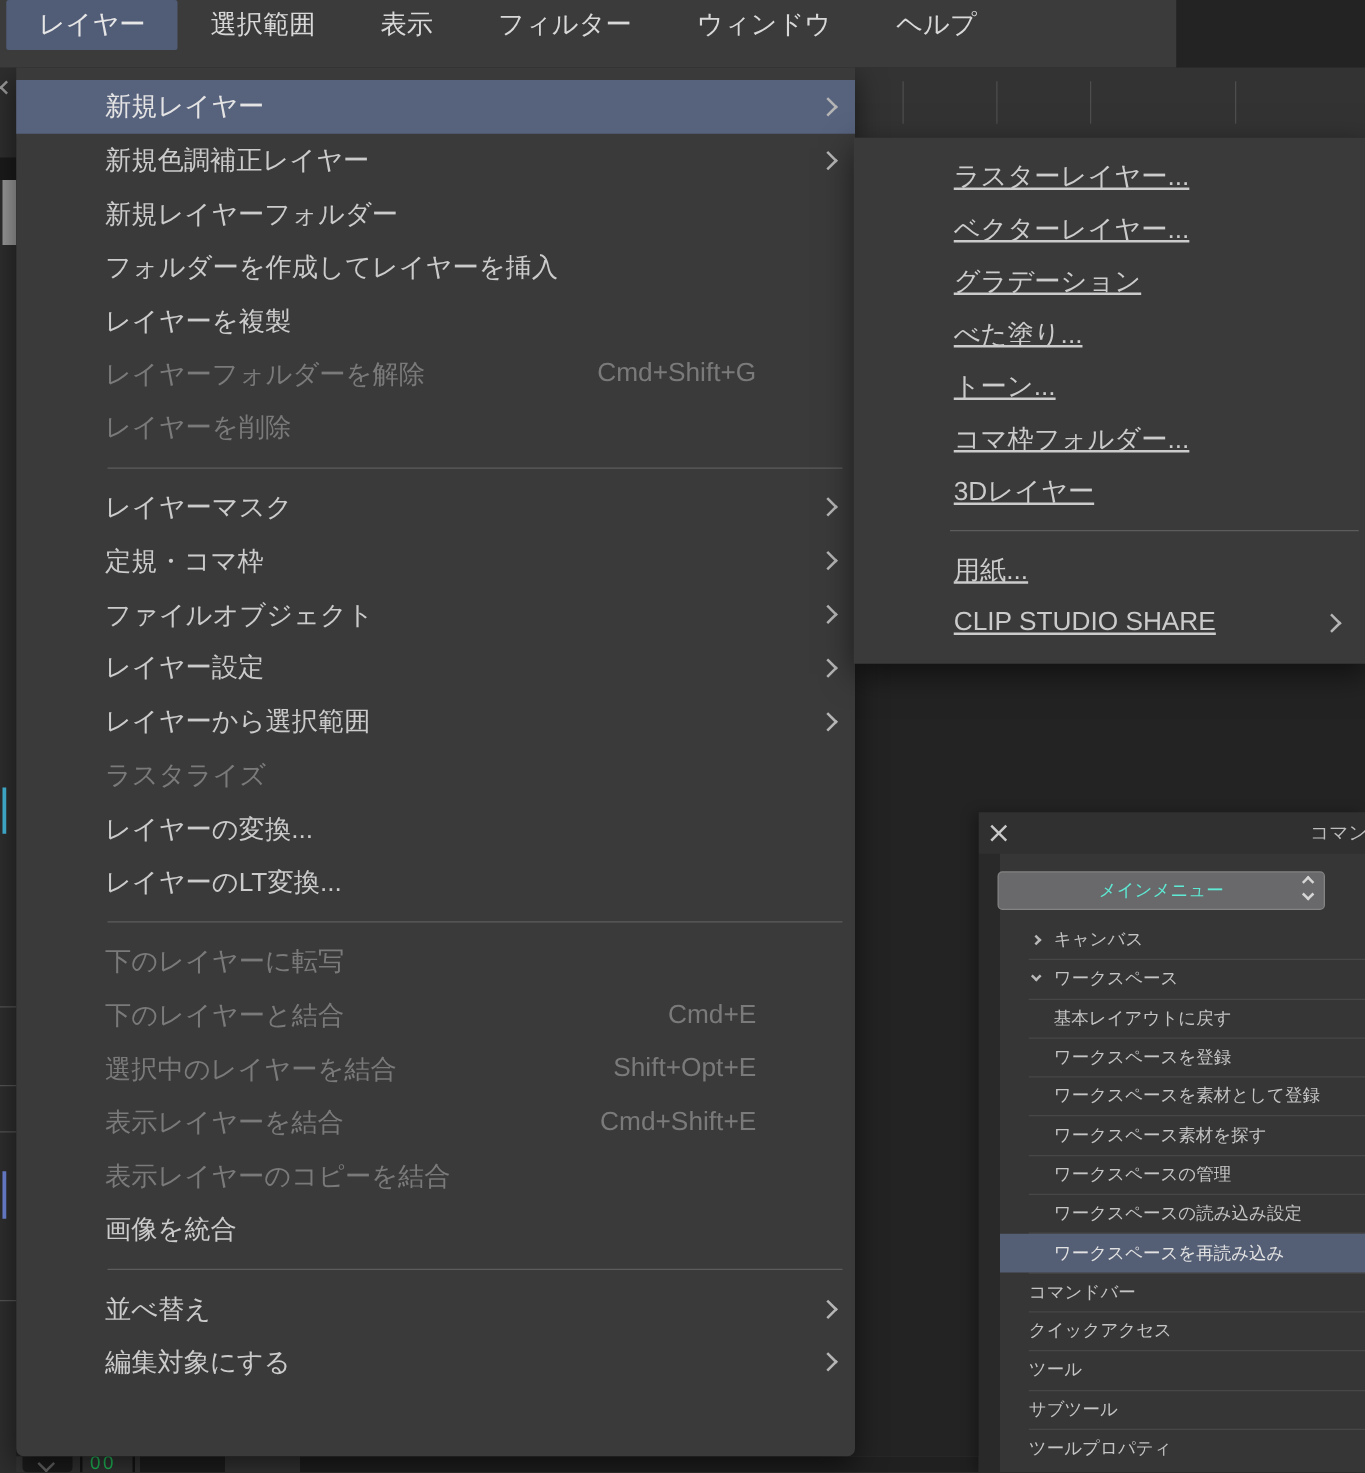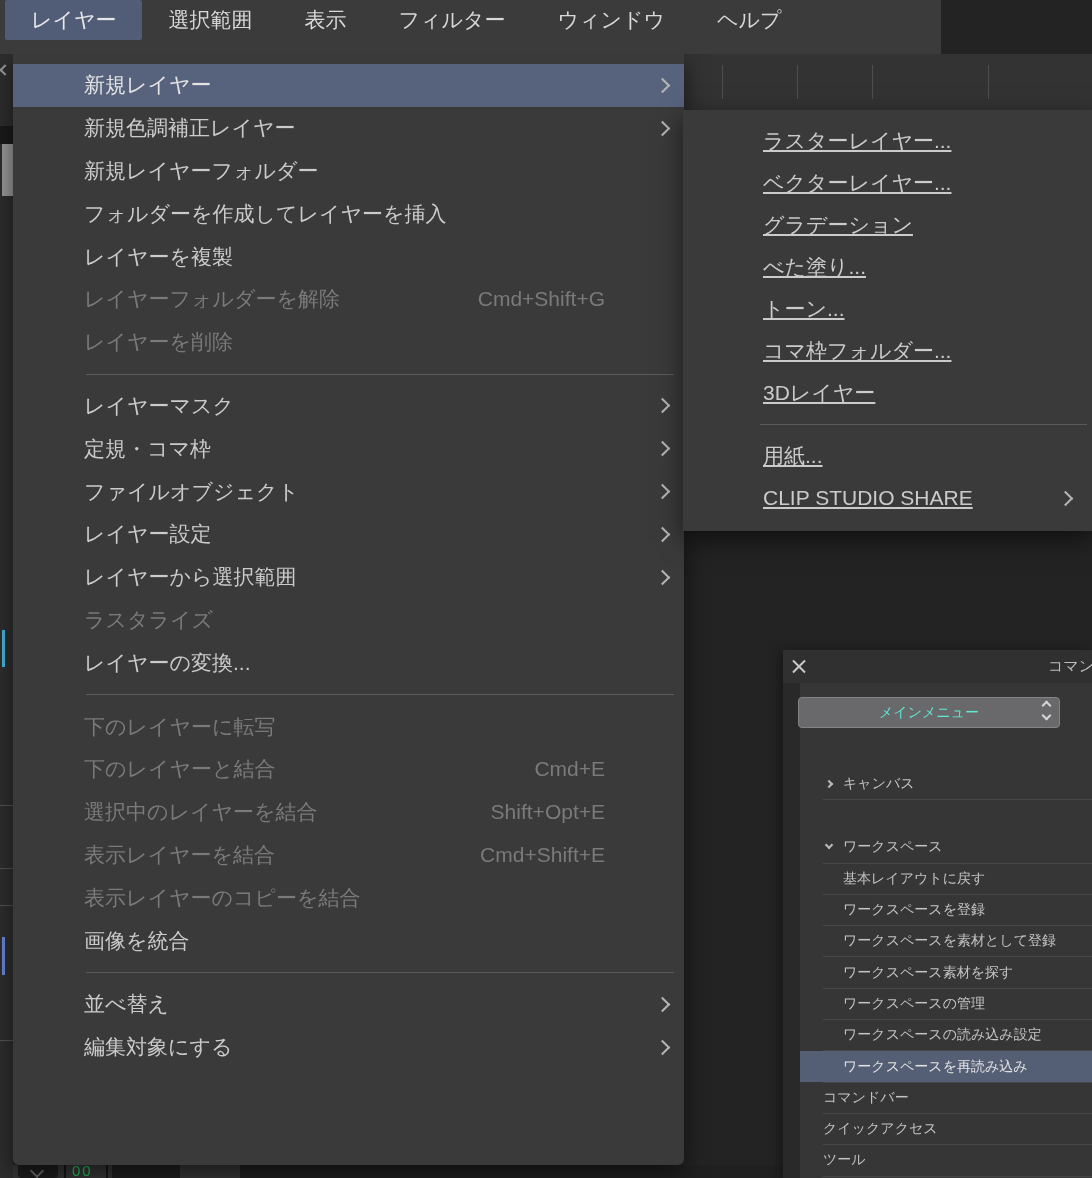--- a/index.html
+++ b/index.html
@@ -80,21 +80,21 @@
   .cmd-close::after{transform:rotate(-45deg);}
   .cmd-title-text{position:absolute;left:265px;top:7px;font-size:15px;color:#bdbdbd;white-space:nowrap;}
   .cmd-body{position:absolute;left:0;top:33px;width:100%;height:495px;background:var(--bg-panel);}
   .cmd-gutter{position:absolute;left:0;top:0;width:17px;height:100%;background:var(--bg-gutter);}
   .combo{position:absolute;left:15px;top:14px;width:262px;height:31px;background:var(--combo-bg);border:1px solid var(--combo-border);border-radius:4px;display:flex;align-items:center;justify-content:center;}
   .combo .val{font-size:14px;color:#5eead4;}
   .combo .steppers{position:absolute;right:9px;top:4px;display:flex;flex-direction:column;gap:3px;}
   .combo .chev.small{border-color:#d6d6d6;}
   .tree{position:absolute;left:17px;top:54px;right:0;}
   .tree-row{position:relative;height:30.3px;display:flex;align-items:center;font-size:14px;color:#c4c4c4;padding-left:23px;white-space:nowrap;}
-  .tree-row.expandable{padding-left:43px;margin-top:32px;}
+  .tree-row.expandable{padding-left:43px;}
   .tree-row.child{padding-left:43px;}
   .tree-row.selected{background:var(--row-selected);color:#e2e2e2;}
   .tree-chev{position:absolute;left:26px;top:12px;width:6px;height:6px;border-top:2px solid #b9b9b9;border-right:2px solid #b9b9b9;transform:rotate(45deg);}
   .tree-chev.open{transform:rotate(135deg);top:10px;}
   .tree-sep{height:1px;margin-left:23px;background:var(--tree-sep);}
   
   .footer{position:absolute;left:0;top:1165px;width:783px;height:13px;background:#363636;z-index:4;overflow:hidden;}
   .footer-dark{position:absolute;left:240px;top:0;width:543px;height:13px;background:#202020;}
   .f-widget{position:absolute;left:18px;top:0;width:40px;height:13px;background:#1d1d1d;border-radius:0 0 4px 4px;}
   .f-widget::after{content:"";position:absolute;left:14px;top:1px;width:8px;height:8px;border-left:2px solid #6a6a6a;border-bottom:2px solid #6a6a6a;transform:rotate(-45deg);}
@@ -248,20 +248,23 @@
   <div class="menu-row">
     <span class="lbl">レイヤーから選択範囲</span>
     <span class="chev"></span>
   </div>
   <div class="menu-row disabled">
     <span class="lbl">ラスタライズ</span>
   </div>
   <div class="menu-row">
     <span class="lbl">レイヤーの変換...</span>
   </div>
+  <div class="menu-row">
+    <span class="lbl">レイヤーのLT変換...</span>
+  </div>
   <div class="menu-sep"></div>
 
   <div class="menu-row disabled">
     <span class="lbl">下のレイヤーに転写</span>
   </div>
   <div class="menu-row disabled">
     <span class="lbl">下のレイヤーと結合</span>
     <span class="sc">Cmd+E</span>
   </div>
   <div class="menu-row disabled">

